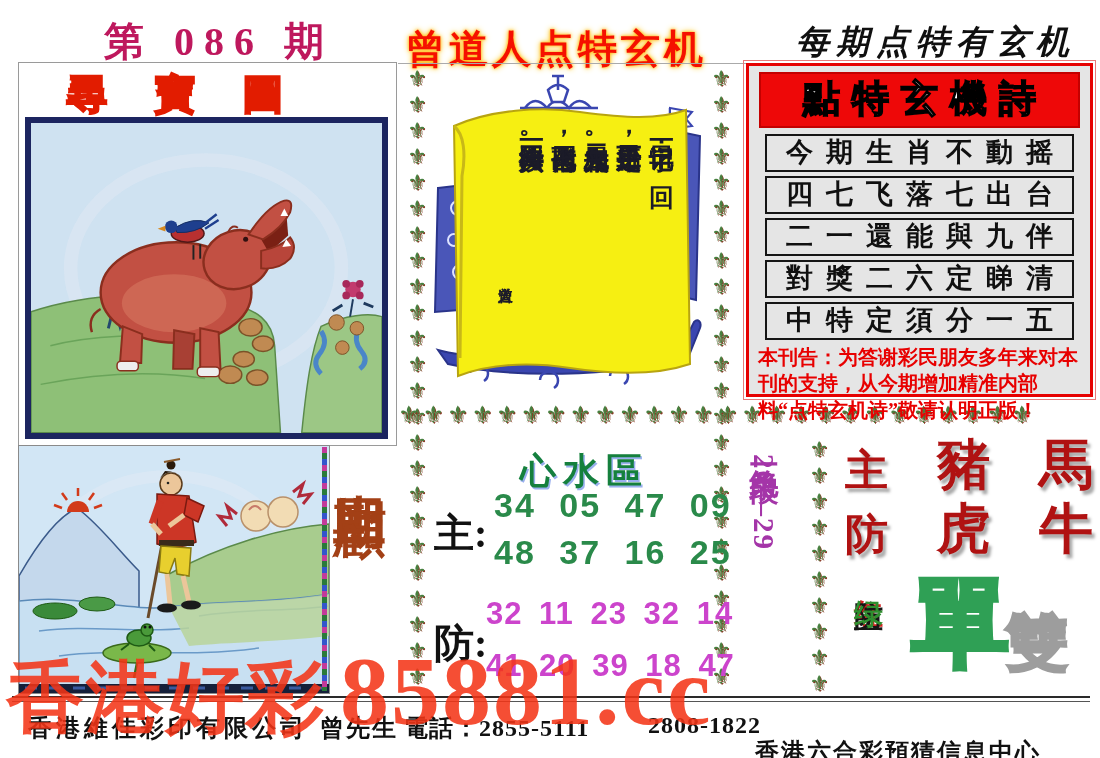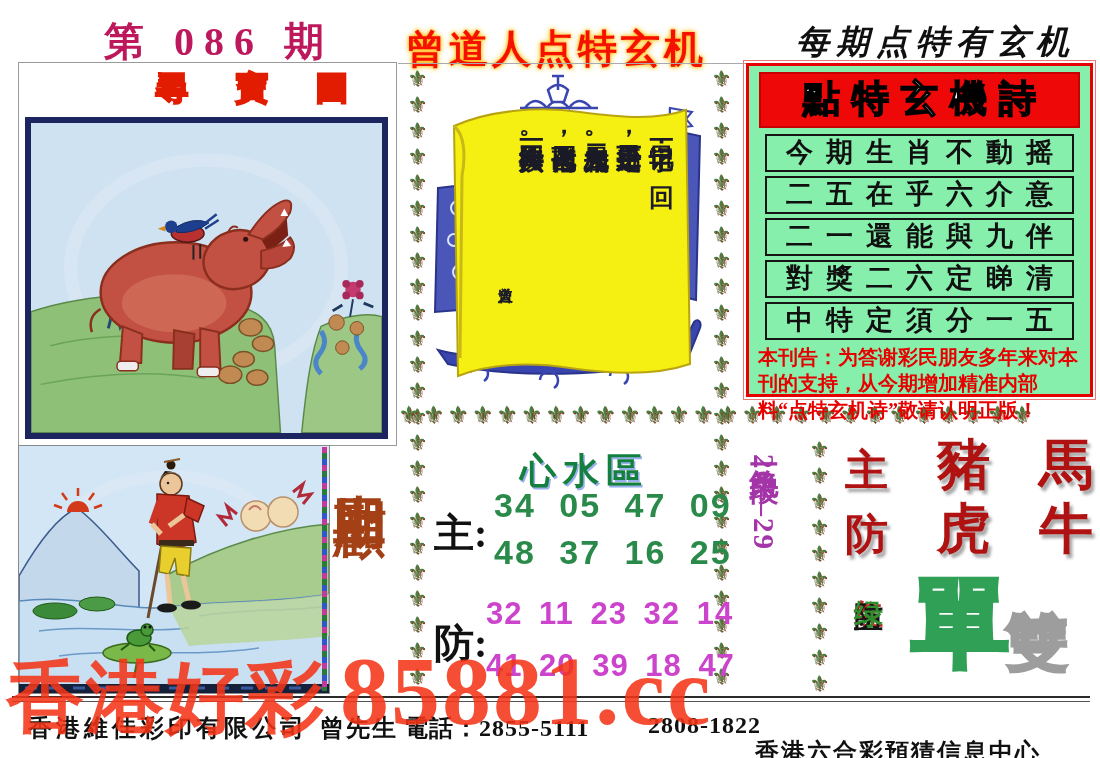--- a/index.html
+++ b/index.html
@@ -8,21 +8,21 @@
 
   
   .issue{position:absolute;left:104px;top:14px;font-size:40px;font-weight:900;color:#be185d;letter-spacing:10px;}
   .brand{position:absolute;left:406px;top:22px;font-size:39px;font-weight:900;color:#f51000;
          letter-spacing:4px;text-shadow:0 0 3px #ffae00,0 0 6px #ffc400;}
   .slogan{position:absolute;left:772px;top:20px;font-size:33px;font-weight:900;color:#101010;
           letter-spacing:7px;font-style:italic;margin-left:24px;}
 
   
   .treasure-panel{position:absolute;left:18px;top:62px;width:377px;height:382px;border:1px solid #9a9a9a;background:#fff;}
-  .treasure-title{position:absolute;left:0;top:4px;width:100%;text-align:right;font-size:32px;font-weight:900;
+  .treasure-title{position:absolute;left:0;top:4px;width:100%;text-align:left;font-size:40px;font-weight:900;
         color:#ff9d00;-webkit-text-stroke:2.5px #e21c00;letter-spacing:48px;text-indent:48px;}
   .treasure-frame{position:absolute;left:6px;top:54px;width:363px;height:322px;border:6px solid #1c2560;box-sizing:border-box;background:#cfe2f1;}
   .treasure-frame svg{display:block;width:100%;height:100%;}
 
   
   .review-panel{position:absolute;left:18px;top:445px;width:312px;height:249px;border:1px solid #8a8a8a;box-sizing:border-box;background:#d2e6f5;}
   .review-panel svg{display:block;width:100%;height:100%;}
   .color-strip{position:absolute;left:322px;top:447px;width:5px;height:244px;
         background:repeating-linear-gradient(180deg,#c33a9a 0 6px,#2a7a3a 6px 12px,#3355cc 12px 18px);}
   .review-title{position:absolute;left:333px;top:451px;height:245px;writing-mode:vertical-rl;
@@ -38,21 +38,21 @@
   .mid-topline{position:absolute;left:398px;top:63px;width:348px;border-top:1px solid #aaa;}
   .boat{position:absolute;left:430px;top:68px;width:276px;height:334px;}
   .scroll-poem{position:absolute;left:473px;top:126px;width:204px;height:262px;writing-mode:vertical-rl;
         font-size:25px;line-height:1.3;font-weight:700;color:#1b1b28;}
   .scroll-poem>span{display:block;}
   .key-char{margin-inline-start:16px;display:inline-block;}
   .scroll-sig{font-size:15px;padding-inline-start:150px;font-weight:900;}
 
   
   .mystic-box{position:absolute;left:746px;top:63px;width:347px;height:334px;box-sizing:border-box;
-        border:3px solid #e60000;outline:1px solid #e87a7a;outline-offset:2px;background:#86efac;}
+        border:3px solid #e60000;outline:1px solid #e87a7a;outline-offset:2px;background:#e5e5e5;}
   .mystic-head{margin:6px 10px 6px 10px;height:56px;background:#ee0808;border:2px solid #c40000;box-sizing:border-box;
         text-align:center;line-height:50px;font-size:37px;font-weight:900;color:#ffffff;
         -webkit-text-stroke:1.5px #000;letter-spacing:12px;text-indent:12px;}
   .mystic-rows{margin:0 16px;}
   .mystic-row{height:38px;border:2px solid #151515;box-sizing:border-box;margin-bottom:4px;
         text-align:center;line-height:33px;font-size:27px;font-weight:900;color:#101010;
         letter-spacing:13px;text-indent:13px;}
   .mystic-notice{margin:2px 9px;color:#e80000;font-size:20px;font-weight:900;line-height:1.32;}
 
   
@@ -304,21 +304,21 @@
     <span>二六相思九归来。</span>
     <span>四七飞落七出台，</span>
     <span>一三回头六接待。</span>
     <span class="scroll-sig">曾道人</span>
   </div>
 
   <div class="mystic-box">
     <div class="mystic-head">點特玄機詩</div>
     <div class="mystic-rows">
       <div class="mystic-row">今期生肖不動摇</div>
-      <div class="mystic-row">二五在乎六介意</div>
+      <div class="mystic-row">四七飞落七出台</div>
       <div class="mystic-row">二一還能與九伴</div>
       <div class="mystic-row">對獎二六定睇清</div>
       <div class="mystic-row">中特定須分一五</div>
     </div>
     <div class="mystic-notice">本刊告：为答谢彩民朋友多年来对本刊的支持，从今期增加精准内部料“点特玄机诗”敬请认明正版！</div>
   </div>
 
   <div class="hz-title">心水區</div>
   <div class="hz-label hz-main-label">主:</div>
   <div class="num-row num-main num-main1">34 05 47 09</div>

